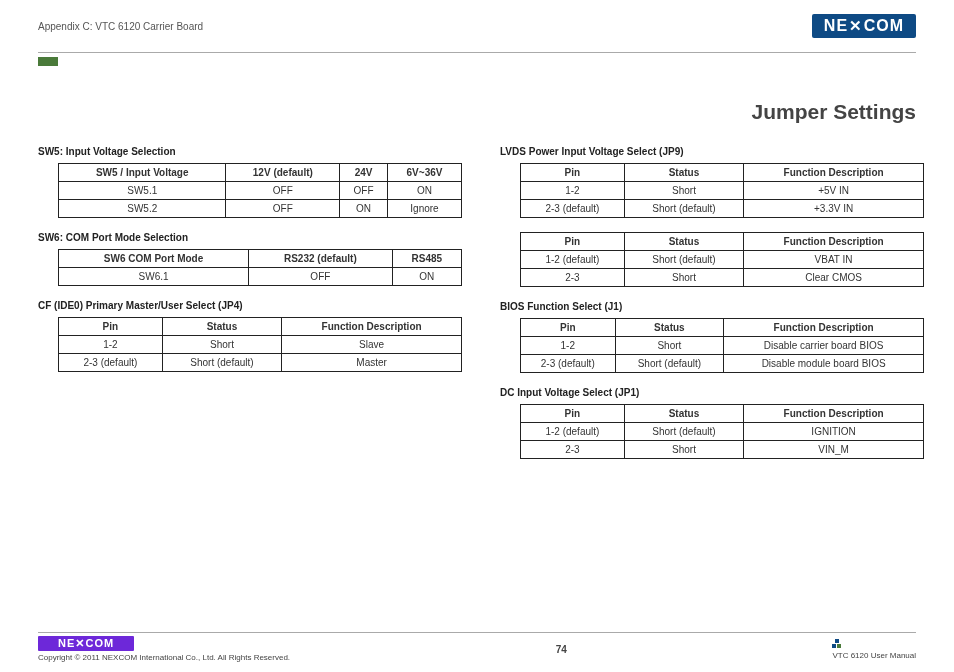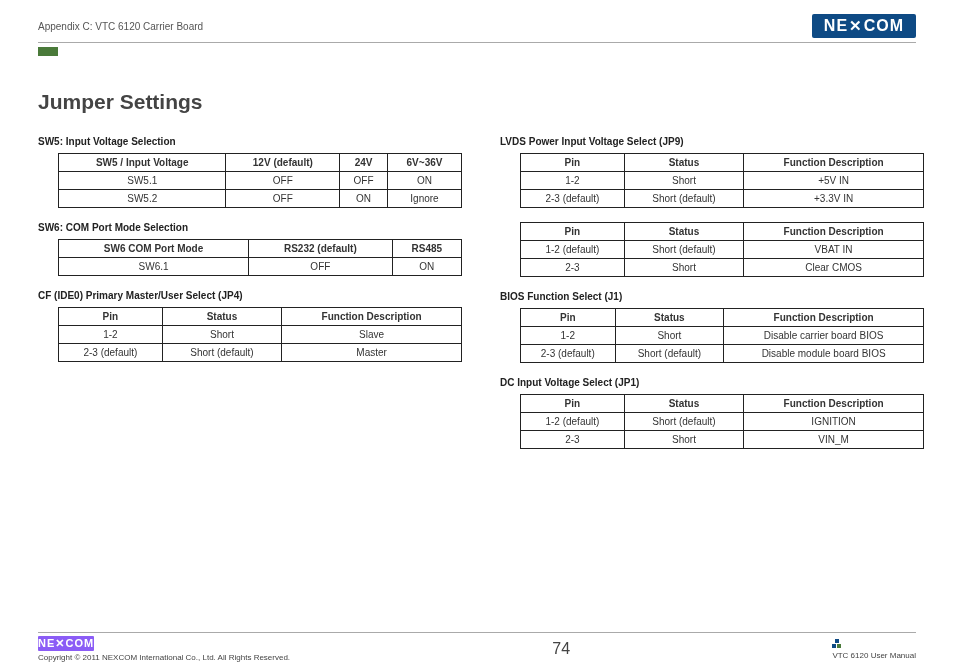--- a/index.html
+++ b/index.html
@@ -11,21 +11,21 @@
     color: #333;
     position: relative;
     padding: 14px 38px 0 38px;
   }
   .top-bar {
     display: flex;
     justify-content: space-between;
     align-items: center;
     font-size: 10px;
     color: #555;
-    padding-bottom: 4px;
+    padding-bottom: 14px;
     border-bottom: 1px solid #aaa;
     margin-bottom: 4px;
   }
   .logo-top {
     background: #0e4a84;
     color: #fff;
     font-weight: bold;
     font-size: 16px;
     padding: 3px 12px;
     letter-spacing: 1px;
@@ -35,20 +35,21 @@
   }
   .logo-top .x { color:#fff; font-size:15px; margin:0 1px; }
   .green-block {
     width: 20px; height: 9px; background: #4a7a3a; margin-top: 0;
   }
   .page-title {
     font-size: 21px;
     font-weight: 600;
     color: #444;
     margin: 34px 0 12px 0;
+    text-align: right;
   }
   .columns {
     display: flex;
     gap: 46px;
   }
   .col { flex: 1; }
   .section-title {
     font-size: 10px;
     font-weight: 700;
     color: #222;
@@ -73,25 +74,25 @@
     left: 38px; right: 38px; bottom: 10px;
     border-top: 1px solid #aaa;
     font-size: 8px;
     color: #444;
     display: flex;
     justify-content: space-between;
     align-items: center;
     padding-top: 3px;
   }
   .footer .logo-b {
-    background:#8b5cf6; color:#fff; font-weight:bold; font-size:11px;
-    padding:1px 0; letter-spacing:1px; border-radius:1px;
+    background:#6d28d9; color:#fff; font-weight:bold; font-size:11px;
+    padding:1px 20px; letter-spacing:1px; border-radius:1px;
     display:inline-block; margin-bottom:2px;
   }
-  .footer .pg { font-weight:400; font-size:16px; }
+  .footer .pg { font-weight:700; font-size:10px; }
   .footer-right { text-align:left; }
   .sq-icon { display:inline-block; width:10px; height:10px; position:relative; }
   .sq-icon::before, .sq-icon::after {
     content:""; position:absolute; width:4px; height:4px; background:#0e4a84;
   }
   .sq-icon::before { top:0; left:3px; }
   .sq-icon::after  { top:5px; left:0; box-shadow:5px 0 0 #4a7a3a; }
 </style>
 </head>
 <body>

